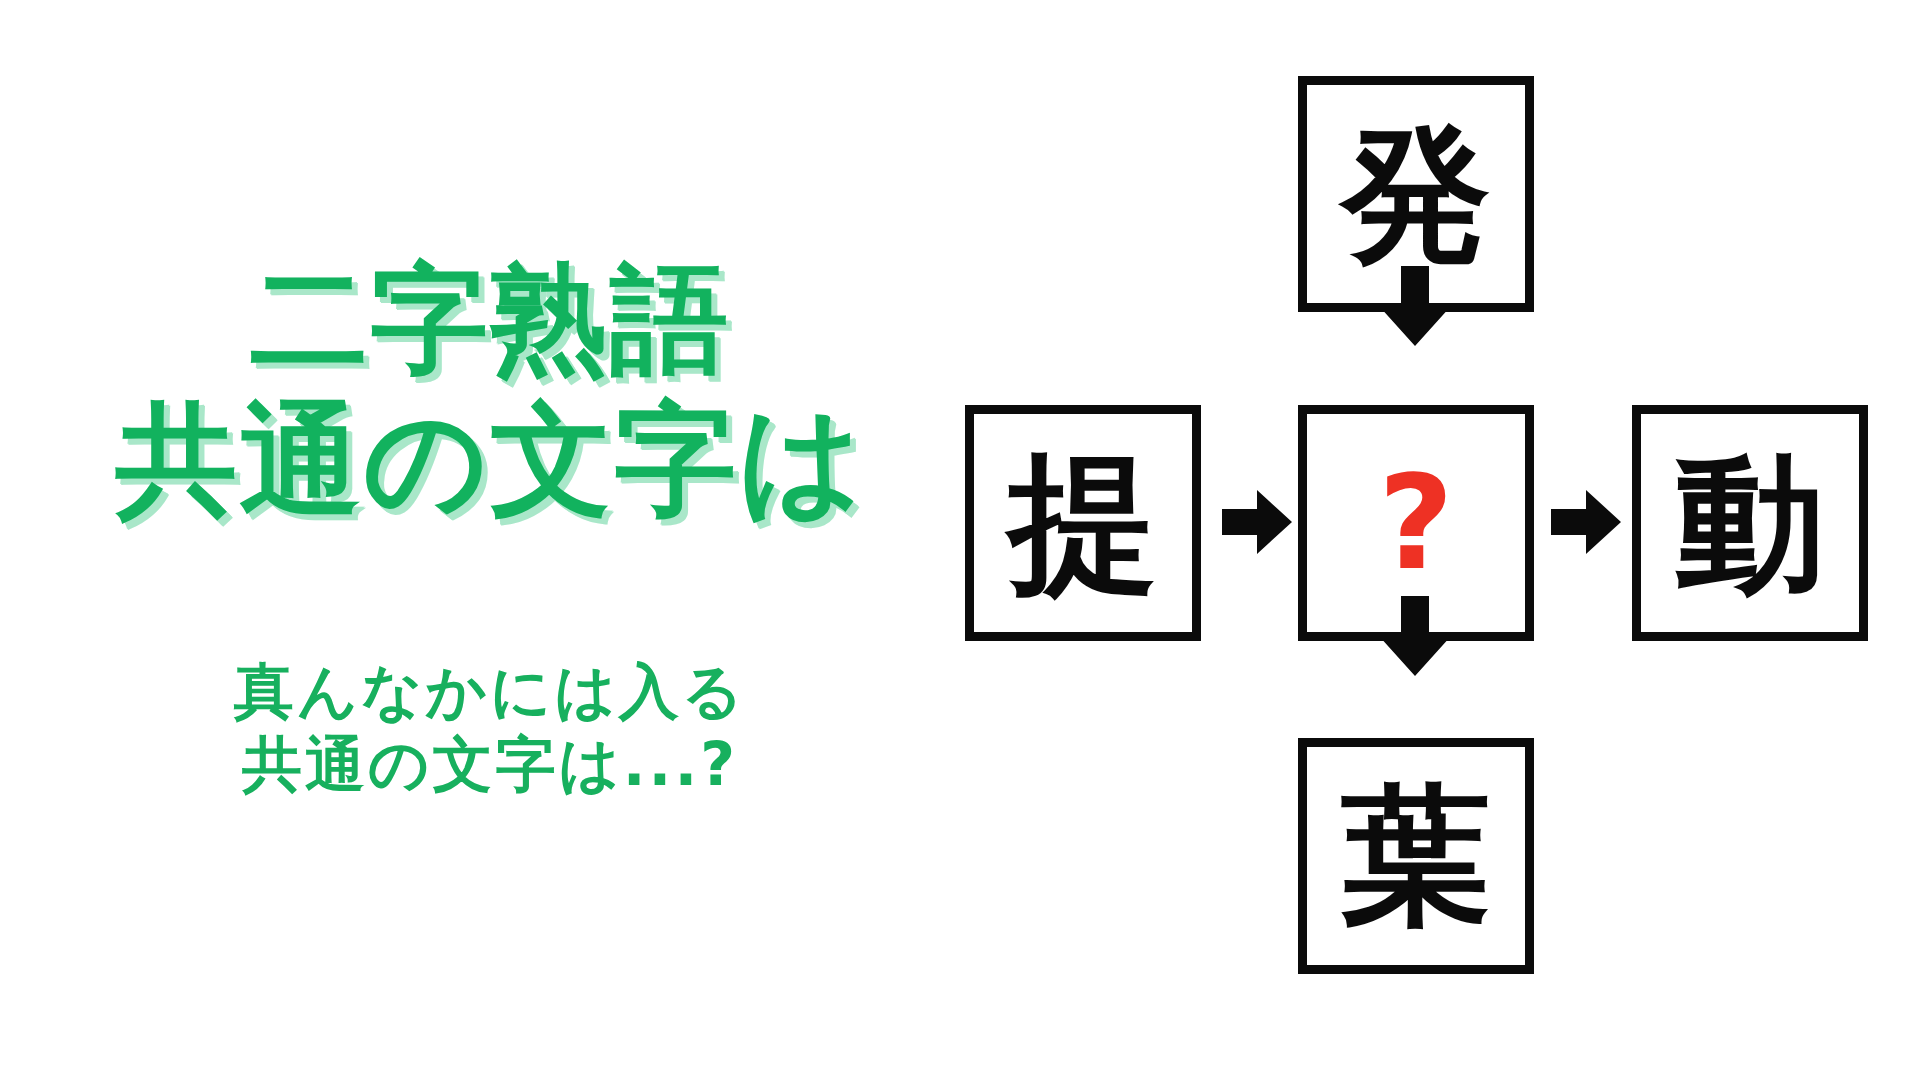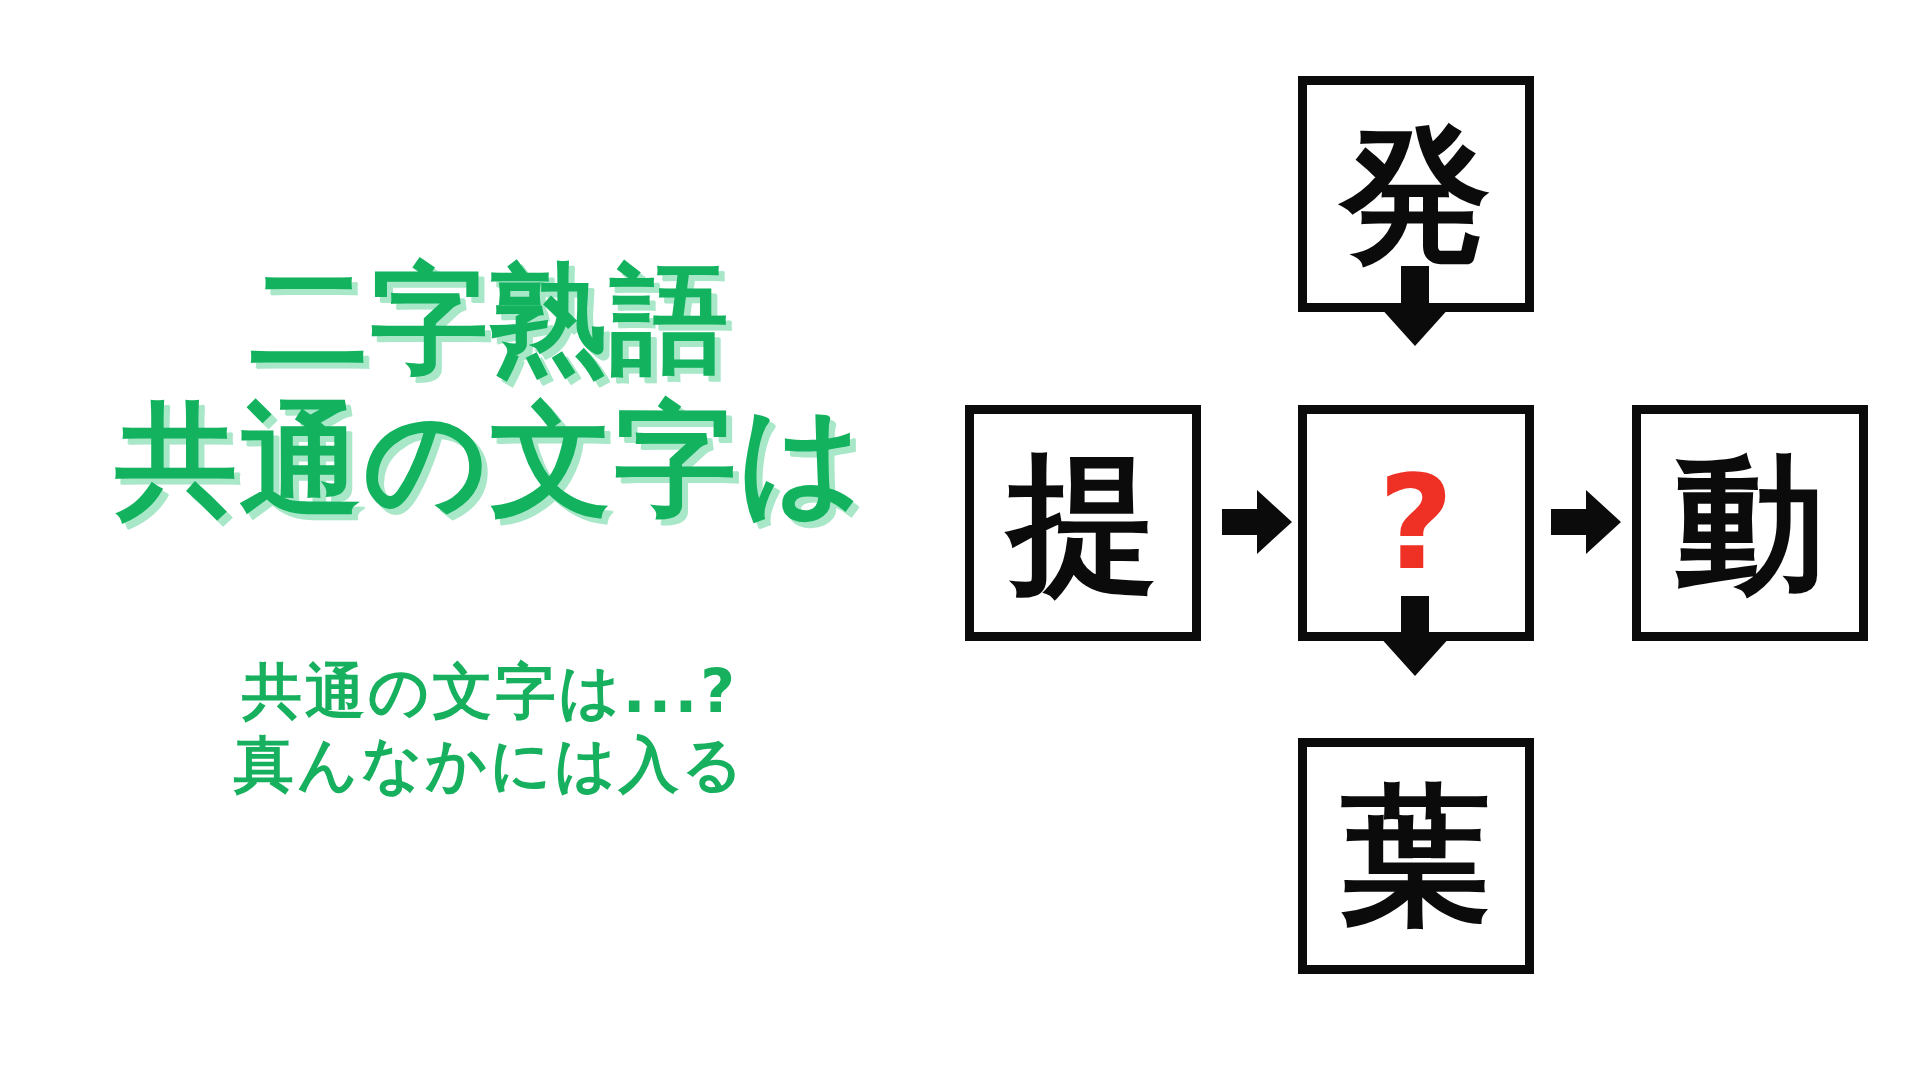--- a/index.html
+++ b/index.html
@@ -120,22 +120,22 @@
 <body>
 
 <div class="left-panel">
 
   <div class="title-block">
     <div class="title-line line1">二字熟語</div>
     <div class="title-line line2">共通の文字は</div>
   </div>
 
   <div class="subtitle-block">
+    <div class="subtitle-line">真んなかには入る</div>
     <div class="subtitle-line">共通の文字は...?</div>
-    <div class="subtitle-line">真んなかには入る</div>
   </div>
 
 </div>
 
 <div class="puzzle">
 
   <div class="cell cell-top">
     <span class="glyph">発</span>
   </div>
 

